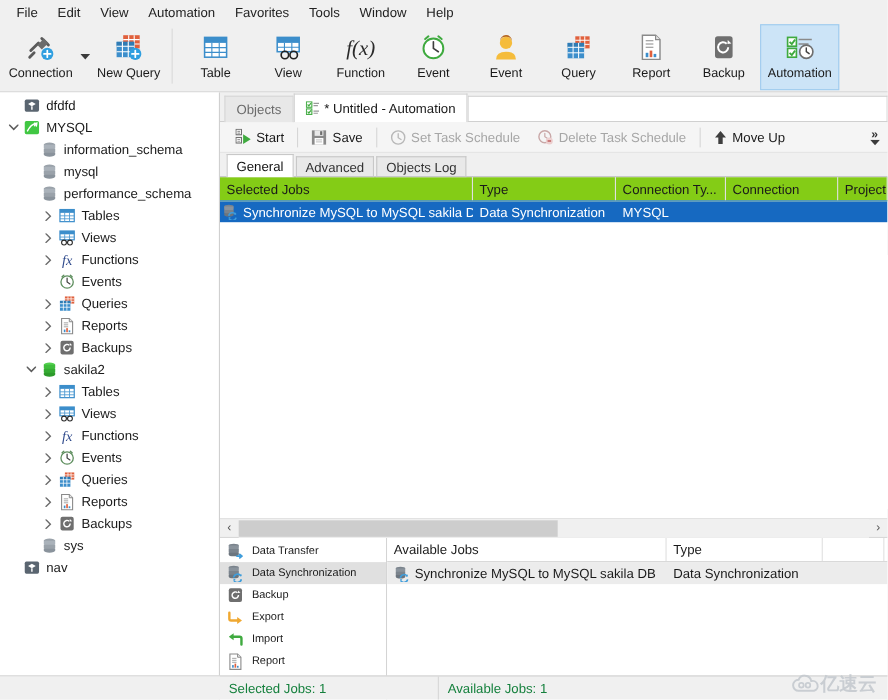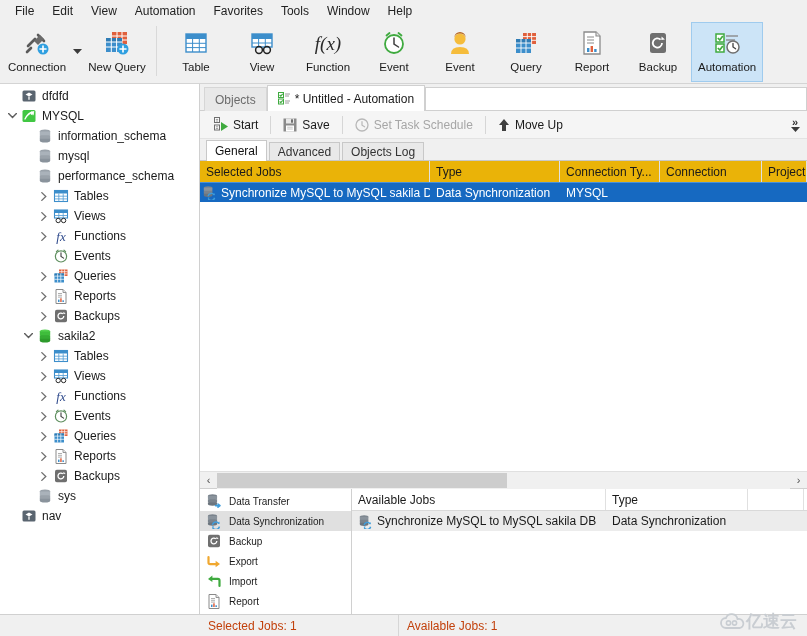--- a/index.html
+++ b/index.html
@@ -84,21 +84,21 @@
     display:flex; flex-direction:column; align-items:center; justify-content:center; cursor:default; }
 
   .subtabs { height:22px; background:#f0f0f0; display:flex; align-items:flex-end; padding-left:6px; position:relative;}
   .subtabs:after{content:"";position:absolute;left:0;right:0;bottom:0;height:1px;background:#c8c8c8;}
   .stab { height:19px; padding:0 8px; font-size:12px; display:flex; align-items:center;
      border:1px solid #c8c8c8; border-bottom:none; background:#e9e9e9; color:#333; cursor:default; margin-right:2px; }
   .stab.active { background:#ffffff; color:#111; height:21px; z-index:2;text-align:right; }
 
   
   .gridwrap { background:#ffffff; flex:1; display:flex; flex-direction:column; min-height:0; border-left:0;}
-  .ghead { height:22px; display:flex; background:#eab308; border-bottom:1px solid #4a90d9; flex:none;}
+  .ghead { height:22px; display:flex; background:#84cc16; border-bottom:1px solid #4a90d9; flex:none;}
   .gh {
     font-size:12px; color:#1a1a1a; display:flex; align-items:center; padding-left:6px;
     border-right:1px solid #e0e0e0; white-space:nowrap; overflow:hidden; cursor:default;
   }
   .gbody { flex:1; position:relative; overflow:hidden; }
   .grow { height:19px; display:flex; align-items:center; font-size:12px; cursor:default; }
   .grow.sel { background:#1669c1; color:#ffffff; }
   .gcell { display:flex; align-items:center; padding-left:6px; white-space:nowrap; overflow:hidden; }
   .gcell.first { padding-left:2px; gap:4px; }
 
@@ -117,21 +117,21 @@
   .ah { font-size:12px; display:flex; align-items:center; padding-left:6px; border-right:1px solid #e0e0e0; white-space:nowrap; cursor:default;}
   .arow { height:20px; display:flex; align-items:center; font-size:12px; cursor:default; background:#ececec;}
   .acell { display:flex; align-items:center; padding-left:6px; gap:4px; white-space:nowrap; overflow:hidden;}
 
   
   .statusbar {
     position:absolute; left:0; bottom:0; width:807px; height:22px;
     background:#f0f0f0; border-top:1px solid #d0d0d0; display:flex; align-items:center;
   }
   .sbleft { width:200px; height:22px; background:#f0f0f0;}
-  .sbcell { font-size:12px; padding-left:8px; display:flex; align-items:center; height:22px; color:#c2410c; white-space:nowrap;}
+  .sbcell { font-size:12px; padding-left:8px; display:flex; align-items:center; height:22px; color:#15803d; white-space:nowrap;}
   .sbsep { width:1px; height:22px; background:#d6d6d6; }
 
   .watermark {
     position:absolute; right:10px; bottom:3px; display:flex; align-items:center; 
     color:#c7ccd1; font-size:17px; font-weight:bold; pointer-events:none; opacity:.95;
   }
   svg { display:block; }
 </style>
 </head>
 <body>
@@ -790,20 +790,31 @@
         </div>
         <div class="tb2sep"></div>
         <div class="tb2btn disabled">
           <span>
             <svg width="14" height="14" viewBox="0 0 14 14">
               <circle cx="7" cy="7" r="6" fill="none" stroke="#b8b8b8" stroke-width="1.3"></circle>
               <path d="M7 3.6 v3.6 l2.6 1.6" stroke="#b8b8b8" stroke-width="1.2" fill="none" stroke-linecap="round"></path>
             </svg>
           </span>
           <span>Set Task Schedule</span>
+        </div>
+        <div class="tb2btn disabled">
+          <span>
+            <svg width="14" height="14" viewBox="0 0 14 14">
+              <circle cx="6.3" cy="6.3" r="5.4" fill="none" stroke="#c9a8a8" stroke-width="1.3"></circle>
+              <path d="M6.3 3.2 v3.1 l2.2 1.4" stroke="#c9a8a8" stroke-width="1.1" fill="none" stroke-linecap="round"></path>
+              <circle cx="10.4" cy="10.2" r="3.2" fill="#eccfcf"></circle>
+              <path d="M8.8 10.2 h3.2" stroke="#c06060" stroke-width="1.3"></path>
+            </svg>
+          </span>
+          <span>Delete Task Schedule</span>
         </div>
         <div class="tb2sep"></div>
         <div class="tb2btn">
           <span>
             <svg width="12" height="14" viewBox="0 0 12 14">
               <path d="M6 1 L11 7 H8 V13 H4 V7 H1 Z" fill="#3f3f3f"></path>
             </svg>
           </span>
           <span>Move Up</span>
         </div>

